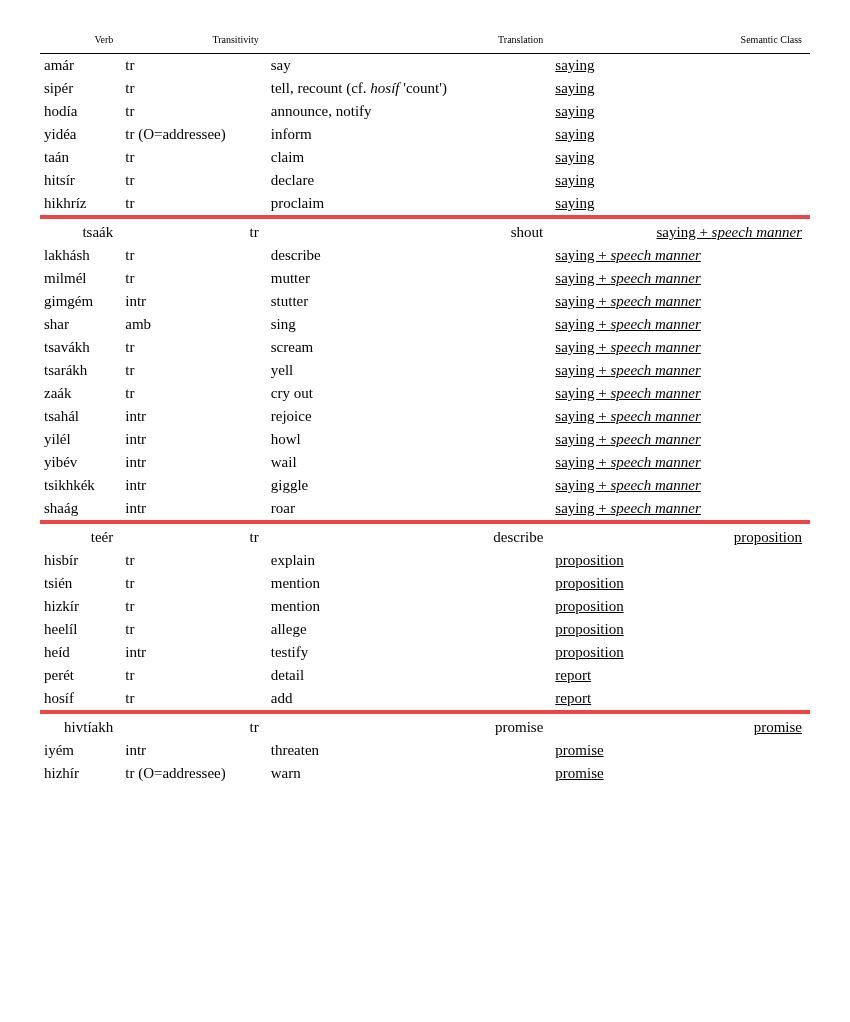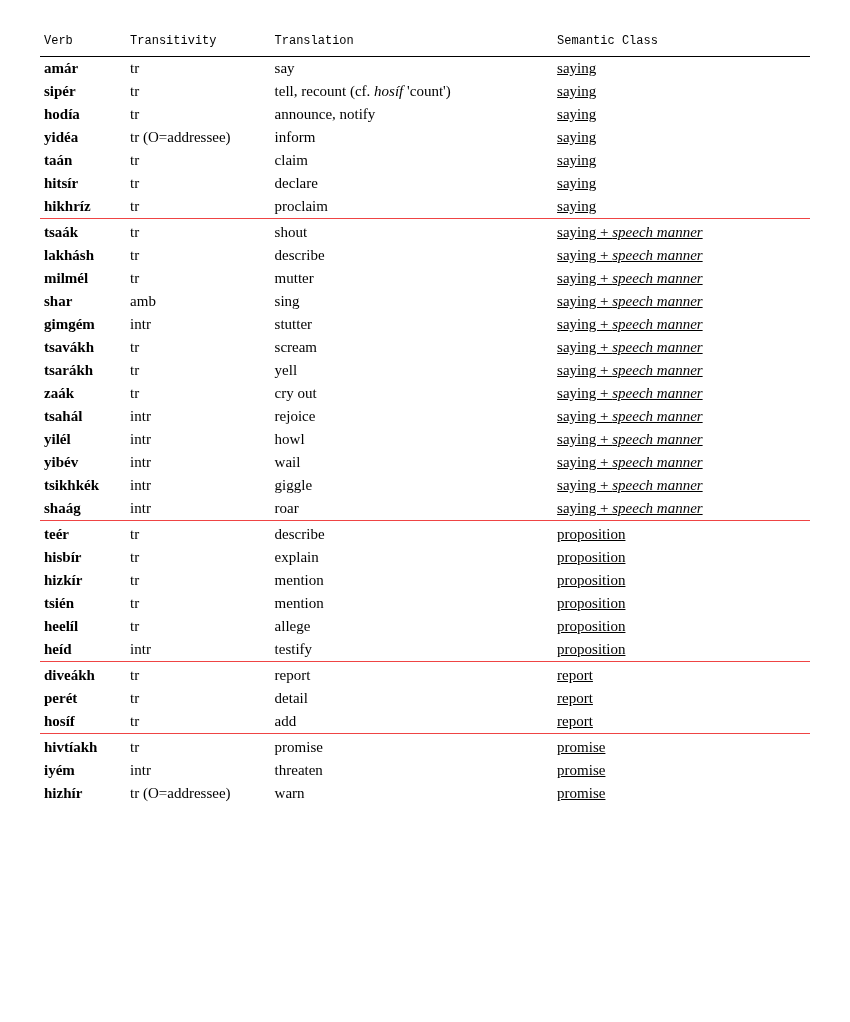--- a/index.html
+++ b/index.html
@@ -10,49 +10,49 @@
       color: #000;
       padding: 30px 40px;
       width: 850px;
       min-height: 1022px;
     }
     table {
       width: 100%;
       border-collapse: collapse;
     }
     thead tr th {
-      text-align: left;
+      text-align: right;
       font-weight: normal;
       padding: 4px 8px 8px 4px;
       border-bottom: 1px solid #000;
-      font-size: 12px;
-      font-family: Liberation Mono, monospace;
+      font-size: 10px;
     }
     tbody tr td {
       padding: 3px 8px 3px 4px;
       vertical-align: top;
       font-size: 15px;
     }
     .verb-cell {
-      font-weight: bold;
+      font-weight: normal;
       white-space: nowrap;
     }
     .trans-cell {
       min-width: 80px;
     }
     .translation-cell {
       min-width: 220px;
     }
     .sem-cell {
       min-width: 200px;
       text-decoration: underline;
     }
     .section-break td {
-      border-top: 1px solid #ef4444;
+      border-top: 4px solid #ef4444;
       padding-top: 5px;
+      text-align: right;
     }
   </style>
 </head>
 <body>
 
 <table>
   <thead>
     <tr>
       <th>Verb</th>
       <th>Transitivity</th>
@@ -115,32 +115,32 @@
         <td class="translation-cell">describe</td>
         <td class="sem-cell">saying + <em>speech manner</em></td>
       </tr>
       <tr>
         <td class="verb-cell">milmél</td>
         <td class="trans-cell">tr</td>
         <td class="translation-cell">mutter</td>
         <td class="sem-cell">saying + <em>speech manner</em></td>
       </tr>
       <tr>
+        <td class="verb-cell">gimgém</td>
+        <td class="trans-cell">intr</td>
+        <td class="translation-cell">stutter</td>
+        <td class="sem-cell">saying + <em>speech manner</em></td>
+      </tr>
+      <tr>
         <td class="verb-cell">shar</td>
         <td class="trans-cell">amb</td>
         <td class="translation-cell">sing</td>
         <td class="sem-cell">saying + <em>speech manner</em></td>
       </tr>
       <tr>
-        <td class="verb-cell">gimgém</td>
-        <td class="trans-cell">intr</td>
-        <td class="translation-cell">stutter</td>
-        <td class="sem-cell">saying + <em>speech manner</em></td>
-      </tr>
-      <tr>
         <td class="verb-cell">tsavákh</td>
         <td class="trans-cell">tr</td>
         <td class="translation-cell">scream</td>
         <td class="sem-cell">saying + <em>speech manner</em></td>
       </tr>
       <tr>
         <td class="verb-cell">tsarákh</td>
         <td class="trans-cell">tr</td>
         <td class="translation-cell">yell</td>
         <td class="sem-cell">saying + <em>speech manner</em></td>
@@ -187,48 +187,42 @@
         <td class="translation-cell">describe</td>
         <td class="sem-cell">proposition</td>
       </tr>
       <tr>
         <td class="verb-cell">hisbír</td>
         <td class="trans-cell">tr</td>
         <td class="translation-cell">explain</td>
         <td class="sem-cell">proposition</td>
       </tr>
       <tr>
+        <td class="verb-cell">tsién</td>
+        <td class="trans-cell">tr</td>
+        <td class="translation-cell">mention</td>
+        <td class="sem-cell">proposition</td>
+      </tr>
+      <tr>
         <td class="verb-cell">hizkír</td>
         <td class="trans-cell">tr</td>
         <td class="translation-cell">mention</td>
         <td class="sem-cell">proposition</td>
       </tr>
       <tr>
-        <td class="verb-cell">tsién</td>
-        <td class="trans-cell">tr</td>
-        <td class="translation-cell">mention</td>
-        <td class="sem-cell">proposition</td>
-      </tr>
-      <tr>
         <td class="verb-cell">heelíl</td>
         <td class="trans-cell">tr</td>
         <td class="translation-cell">allege</td>
         <td class="sem-cell">proposition</td>
       </tr>
       <tr>
         <td class="verb-cell">heíd</td>
         <td class="trans-cell">intr</td>
         <td class="translation-cell">testify</td>
         <td class="sem-cell">proposition</td>
-      </tr>
-      <tr class="section-break">
-        <td class="verb-cell">diveákh</td>
-        <td class="trans-cell">tr</td>
-        <td class="translation-cell">report</td>
-        <td class="sem-cell">report</td>
       </tr>
       <tr>
         <td class="verb-cell">perét</td>
         <td class="trans-cell">tr</td>
         <td class="translation-cell">detail</td>
         <td class="sem-cell">report</td>
       </tr>
       <tr>
         <td class="verb-cell">hosíf</td>
         <td class="trans-cell">tr</td>

